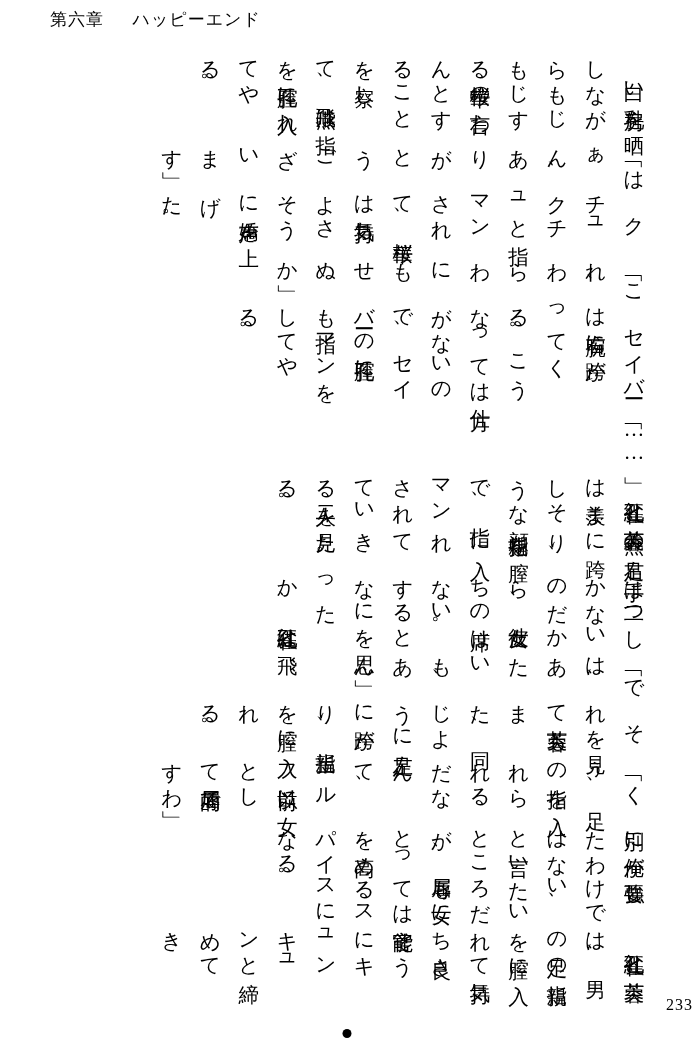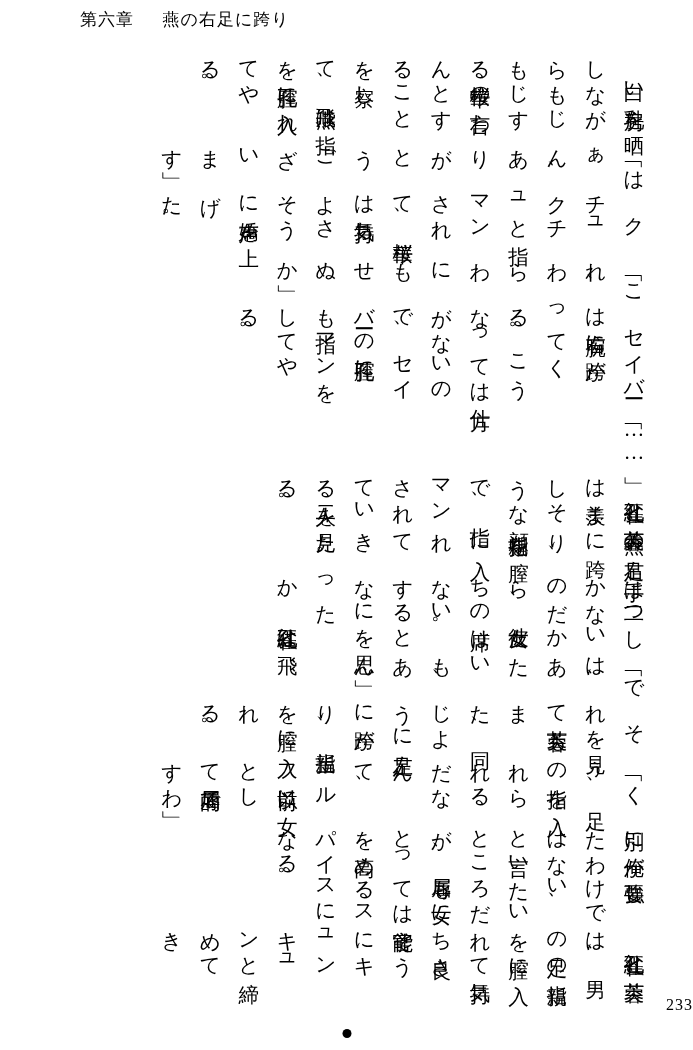--- a/index.html
+++ b/index.html
@@ -29,21 +29,20 @@
     top: 8px;
     left: 50px;
     font-size: 17px;
     letter-spacing: 1px;
     white-space: nowrap;
     font-family: "Liberation Serif", "DejaVu Serif", serif;
   }
 
   .rh-chapter {
     display: inline;
-    margin-left: 30px;
   }
   .rh-gap {
     display: inline-block;
     width: 18px;
   }
   .rh-title {
     display: inline;
   }
 
   
@@ -99,21 +98,21 @@
   }
 </style>
 </head>
 <body>
 
 <div class="page">
 
   <div class="running-head">
     <span class="rh-chapter">第六章</span>
     <span class="rh-gap"></span>
-    <span class="rh-title">燕の右足に跨り</span>
+    <span class="rh-title">ハッピーエンド</span>
   </div>
 
   <div class="body-text">
     <p class="para">白い乳房を晒しながらもじもじする桜華の言わんとすることを察して、飛燕は指を膣孔に入れてやる。</p>
     <p class="para">「はぁん、ありがとうございます」</p>
     <p class="para">クチュクチュと指マンされて、桜華は気持ちよさそうに嬌声を上げた。</p>
     <p class="para">「これ、わらわにもせぬか」</p>
     <p class="para">セイバーは右腕に跨がってくる。こうなっては仕方がないので、セイバーの膣孔にも指マンをしてやる。</p>
     <p class="para">「……」</p>
     <p class="para">紅孔雀と芙蓉は羨ましそうな顔で、指マンされている二人を見る。</p>

